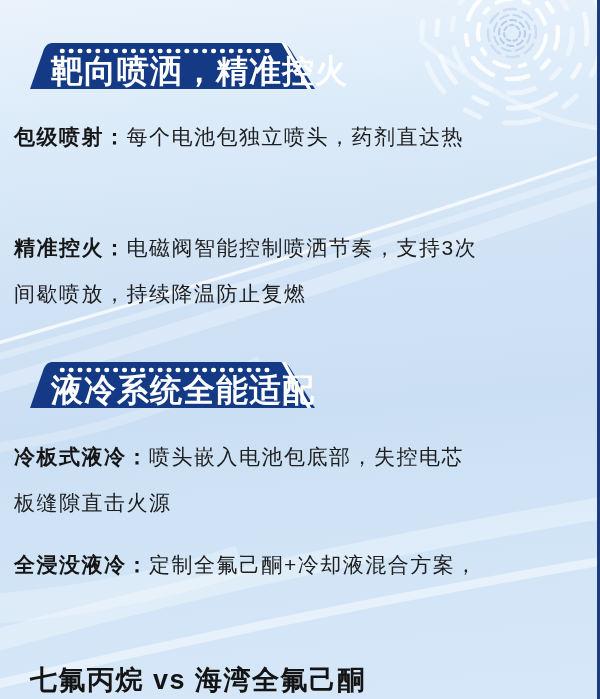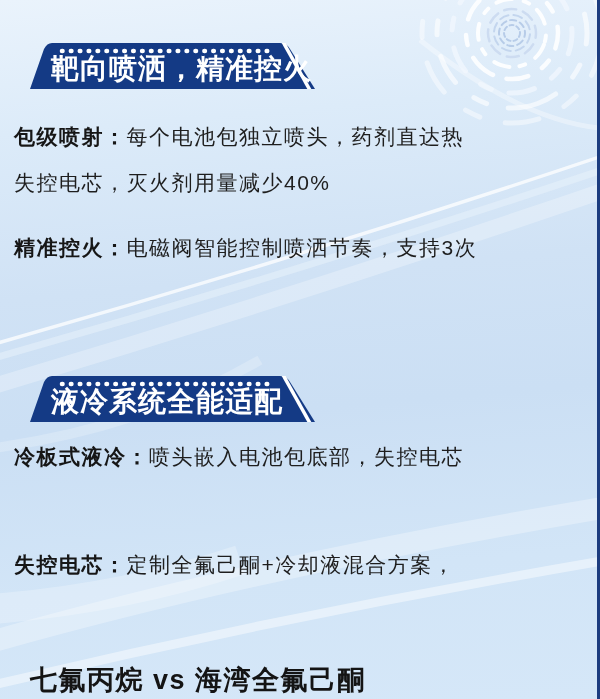--- a/index.html
+++ b/index.html
@@ -15,21 +15,21 @@
   }
   .decor{position:absolute;pointer-events:none;}
   .waves{left:0;top:0;}
   .swirl{left:382px;top:-97px;}
   .badge{
     position:absolute;left:30px;width:285px;height:46px;
   }
   .badge svg{position:absolute;left:0;top:0;}
   .badge-label{
     position:absolute;left:21px;top:12px;
-    color:#ffffff;font-size:28px;font-weight:700;letter-spacing:1px;
+    color:#ffffff;font-size:32px;font-weight:700;letter-spacing:1px;
     white-space:nowrap;line-height:1;
   }
   .para{
     position:absolute;left:14px;width:560px;
     font-size:21px;line-height:46px;letter-spacing:1.5px;color:#1e1e1e;
     white-space:nowrap;
   }
   .para .lead{font-weight:700;color:#161616;}
   .footer-heading{
     position:absolute;left:30px;top:657px;width:560px;
@@ -71,39 +71,40 @@
     <svg width="285" height="46" viewBox="0 0 285 46">
       <path d="M 22 0 H 250 Q 257 0 260 6 L 285 46 H 0 L 14 6 Q 17 0 22 0 Z" fill="#143a85"></path>
       <line x1="32" y1="8" x2="243" y2="8" stroke="#ffffff" stroke-width="4.6" stroke-linecap="round" stroke-dasharray="0.5 8.4"></line>
       <line x1="252" y1="-3" x2="281" y2="49" stroke="#ffffff" stroke-width="3.5"></line>
     </svg>
     <span class="badge-label">靶向喷洒，精准控火</span>
   </div>
 
   <div class="para" style="top:114px;">
     <span class="lead">包级喷射：</span><span>每个电池包独立喷头，药剂直达热</span><br>
-    <span>失控电芯，灭火剂用量减少40%</span>
   </div>
 
   <div class="para" style="top:225px;">
     <span class="lead">精准控火：</span><span>电磁阀智能控制喷洒节奏，支持3次</span><br>
+    <span>间歇喷放，持续降温防止复燃</span>
   </div>
 
-  <div class="badge" style="top:376px;">
+  <div class="badge" style="top:362px;">
     <svg width="285" height="46" viewBox="0 0 285 46">
       <path d="M 22 0 H 250 Q 257 0 260 6 L 285 46 H 0 L 14 6 Q 17 0 22 0 Z" fill="#143a85"></path>
       <line x1="32" y1="8" x2="243" y2="8" stroke="#ffffff" stroke-width="4.6" stroke-linecap="round" stroke-dasharray="0.5 8.4"></line>
       <line x1="252" y1="-3" x2="281" y2="49" stroke="#ffffff" stroke-width="3.5"></line>
     </svg>
     <span class="badge-label">液冷系统全能适配</span>
   </div>
 
   <div class="para" style="top:434px;">
     <span class="lead">冷板式液冷：</span><span>喷头嵌入电池包底部，失控电芯</span><br>
+    <span>板缝隙直击火源</span>
   </div>
 
   <div class="para" style="top:542px;">
-    <span class="lead">失控电芯：</span><span>定制全氟己酮+冷却液混合方案，</span><br>
+    <span class="lead">全浸没液冷：</span><span>定制全氟己酮+冷却液混合方案，</span><br>
   </div>
 
   <div class="footer-heading">七氟丙烷 vs 海湾全氟己酮</div>
 
 </div>
 
 </body></html>

